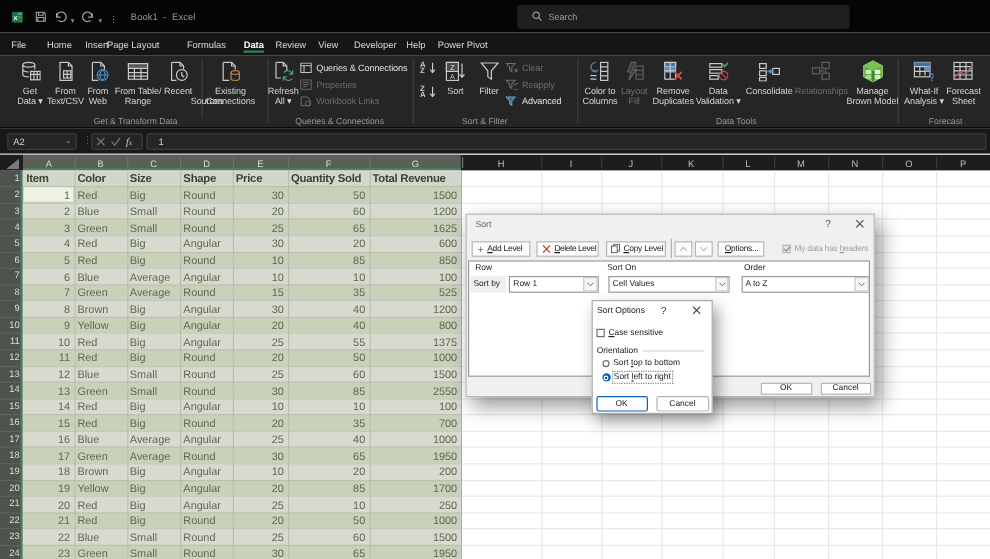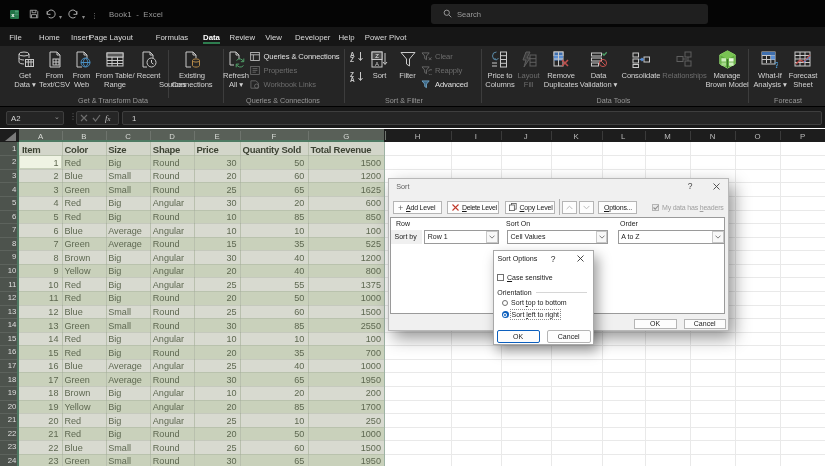--- a/index.html
+++ b/index.html
@@ -176,21 +176,21 @@
 <svg class="abs" style="left:421px;top:80px" width="11" height="9" viewBox="0 0 12 10" fill="none" stroke="#c9c9c9">
       <path d="M1 1 h8 l-3 3.5 v4 l-2 -1.3 v-2.7 z" fill="#3d6a8a" stroke="#6fa0c0"></path>
     </svg>
 <div class="lbl" style="left:435px;top:80px;color:#e0e0e0;">Advanced</div>
 <svg class="abs" style="left:491px;top:51px" width="17" height="17" viewBox="0 0 17 17" fill="none">
 <path d="M5.5 1 a4 4 0 0 0 0 8 M5.5 9 l-2 -2 M5.5 9 l2 -2" stroke="#5a8aa8"></path>
 <rect x="9.5" y="1" width="6" height="15" stroke="#c9c9c9"></rect>
       <path d="M9.5 4.7 h6 M9.5 8.5 h6 M9.5 12.3 h6" stroke="#c9c9c9"></path>
 <path d="M1 12 h5 M1 15 h5" stroke="#c9c9c9"></path>
     </svg>
-<div class="lbl c" style="left:500px;top:71.0px;">Price to</div>
+<div class="lbl c" style="left:500px;top:71.0px;">Color to</div>
 <div class="lbl c" style="left:500px;top:80.3px;">Columns</div>
 <svg class="abs" style="left:520px;top:51px" width="17" height="17" viewBox="0 0 17 17" fill="none" stroke="#5f5f5f">
 <path d="M6 1 l-3 8 h3 l-2 7 l6 -9 h-3 l3 -6 z" fill="#3d3d3d"></path>
       <rect x="10" y="4" width="6" height="11"></rect>
       <path d="M10 7.7 h6 M10 11.3 h6"></path>
     </svg>
 <div class="lbl c dis" style="left:528.5px;top:71.0px;">Layout</div>
 <div class="lbl c dis" style="left:528.5px;top:80.3px;">Fill</div>
 <svg class="abs" style="left:552px;top:51px" width="18" height="17" viewBox="0 0 18 17" fill="none">
 <rect x="2" y="1" width="9" height="14" stroke="#c9c9c9"></rect>

